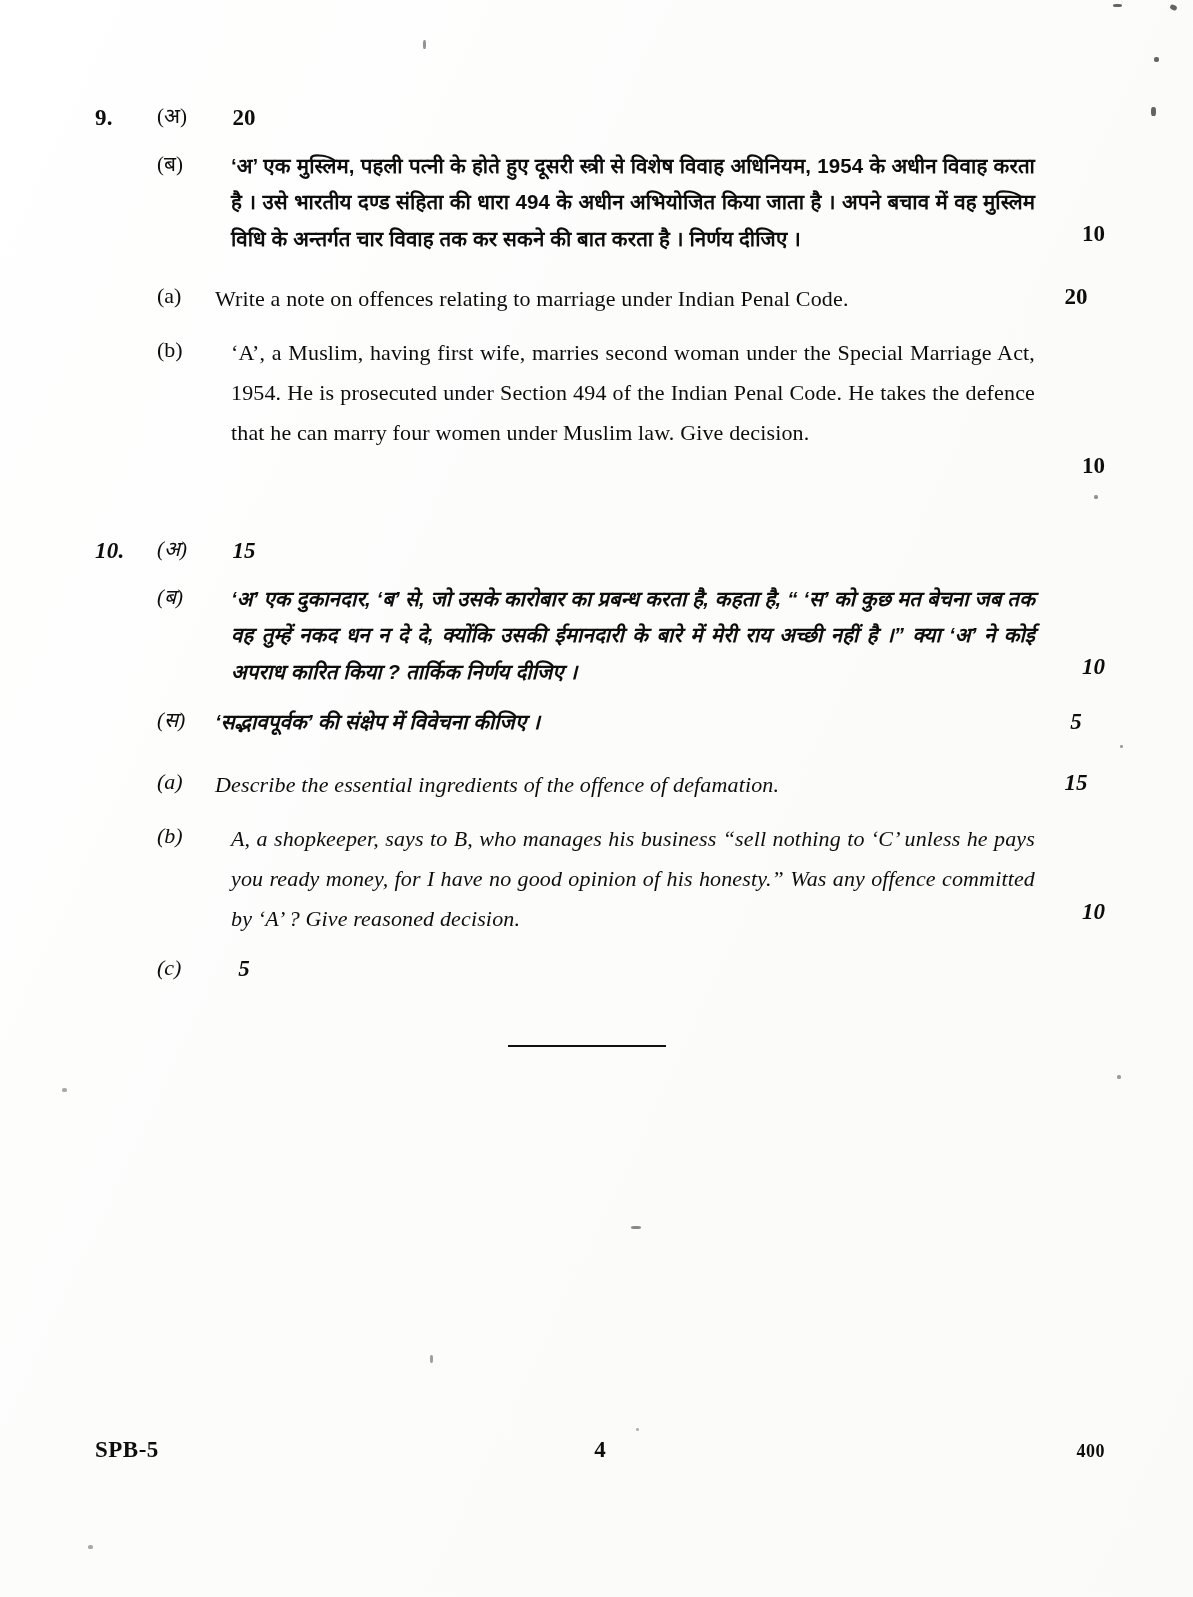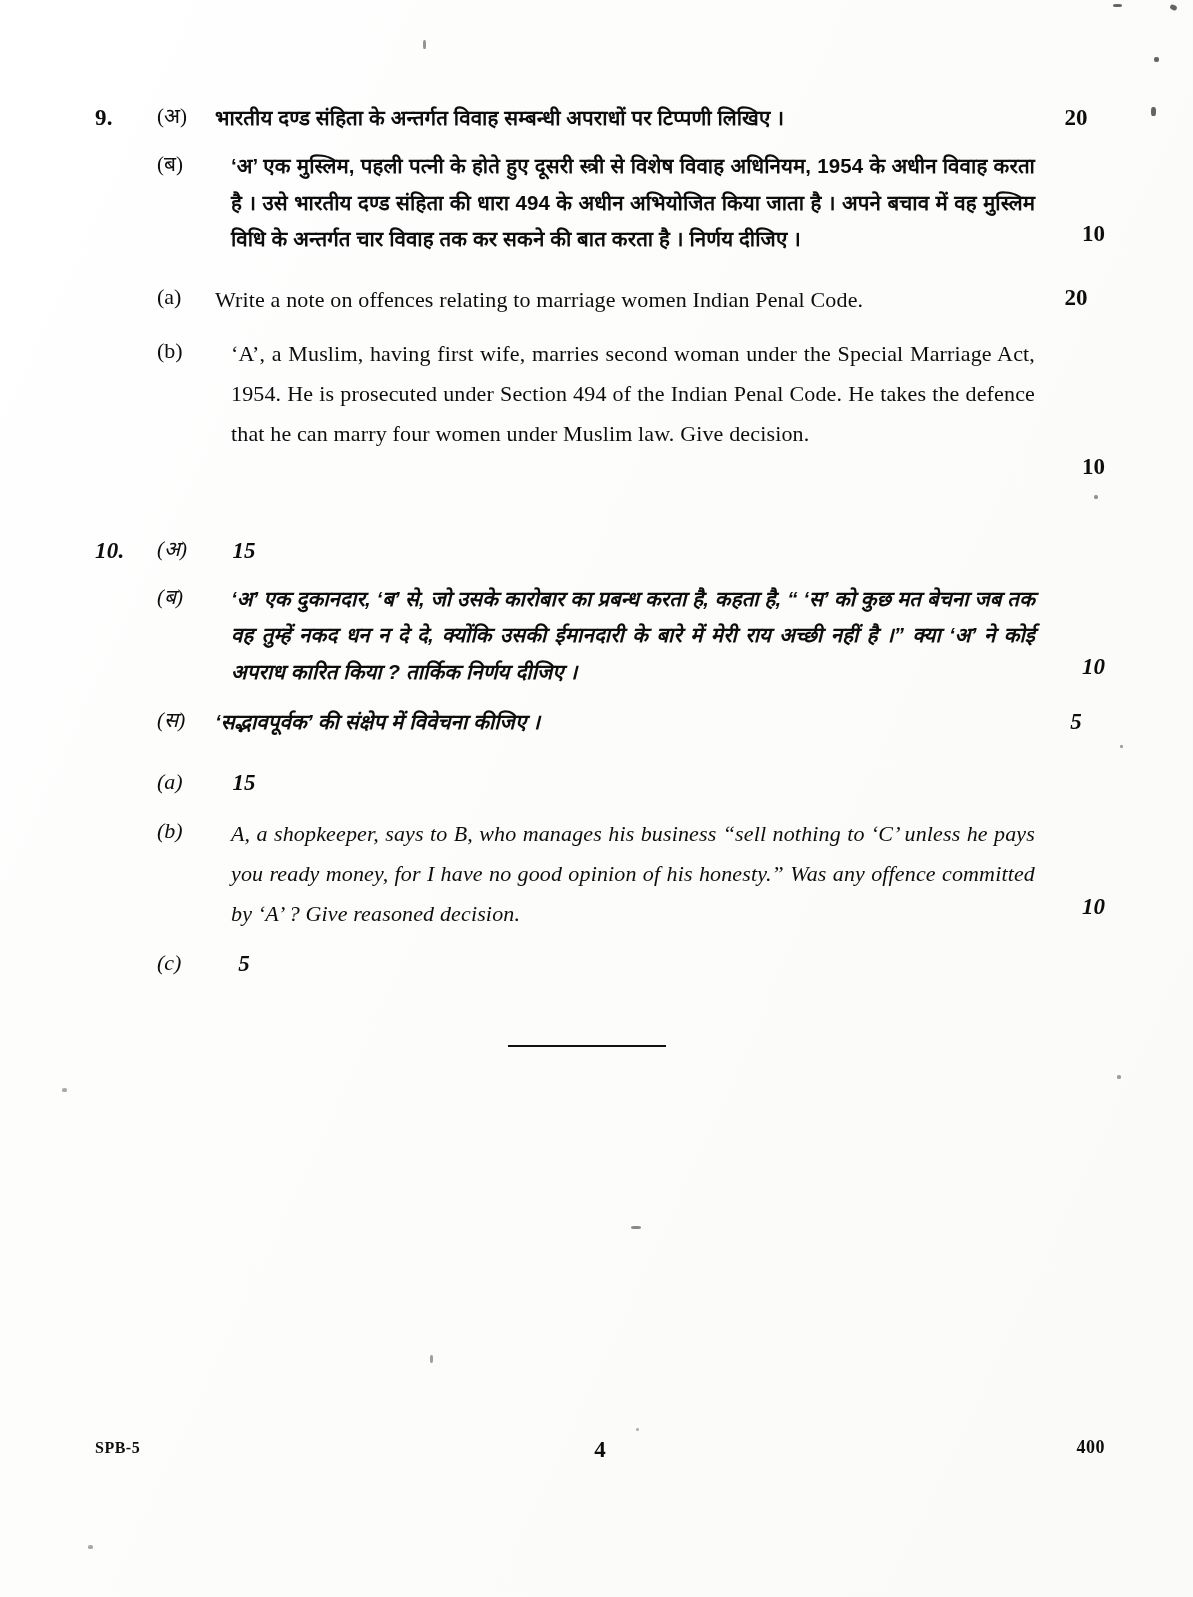--- a/index.html
+++ b/index.html
@@ -142,21 +142,21 @@
     left: 95px;
     top: 1437px;
     width: 1010px;
     display: flex;
     align-items: baseline;
     justify-content: space-between;
     font-family: "Liberation Serif", "DejaVu Serif", serif;
   }
 
   .footer-code {
-    font-size: 16px;
+    font-size: 23px;
     font-weight: 700;
     letter-spacing: 0.5px;
   }
 
   .footer-page {
     font-size: 23px;
     font-weight: 700;
     position: absolute;
     left: 50%;
     transform: translateX(-50%);
@@ -183,41 +183,38 @@
 <div class="page">
   <div class="scan-tint"></div>
 
   <div class="content">
 
     <div class="qblock" style="top:100px;">
 
       <div class="qrow" style="margin-bottom:12px;">
         <div class="qnum">9.</div>
         <div class="qlabel hindi">(अ)</div>
-        <div class="qbody">
-          <div class="hi single">भारतीय दण्ड संहिता के अन्तर्गत विवाह सम्बन्धी अपराधों पर टिप्पणी लिखिए ।</div>
-        </div>
         <div class="qmarks">20</div>
       </div>
 
       <div class="qrow" style="margin-bottom:22px;">
         <div class="qnum"></div>
         <div class="qlabel hindi">(ब)</div>
         <div class="qbody qbody-wrap">
           <div class="hi">‘अ’ एक मुस्लिम, पहली पत्नी के होते हुए दूसरी स्त्री से विशेष विवाह अधिनियम, 1954 के अधीन विवाह करता है । उसे भारतीय दण्ड संहिता की धारा 494 के अधीन अभियोजित किया जाता है । अपने बचाव में वह मुस्लिम विधि के अन्तर्गत चार विवाह तक कर सकने की बात करता है । निर्णय दीजिए ।</div>
           <div class="marks-float" style="top:73px; right:-58px;">10</div>
         </div>
         <div class="qmarks"></div>
       </div>
 
       <div class="qrow" style="margin-bottom:14px;">
         <div class="qnum"></div>
         <div class="qlabel">(a)</div>
         <div class="qbody">
-          <div class="en single">Write a note on offences relating to marriage women Indian Penal Code.</div>
+          <div class="en single">Write a note on offences relating to marriage under Indian Penal Code.</div>
         </div>
         <div class="qmarks">20</div>
       </div>
 
       <div class="qrow">
         <div class="qnum"></div>
         <div class="qlabel">(b)</div>
         <div class="qbody qbody-wrap">
           <div class="en">‘A’, a Muslim, having first wife, marries second woman under the Special Marriage Act, 1954. He is prosecuted under Section 494 of the Indian Penal Code. He takes the defence that he can marry four women under Muslim law. Give decision.</div>
           <div class="marks-float" style="top:120px; right:-58px;">10</div>
@@ -250,20 +247,23 @@
         <div class="qlabel hindi">(स)</div>
         <div class="qbody">
           <div class="hi single">‘सद्भावपूर्वक’ की संक्षेप में विवेचना कीजिए ।</div>
         </div>
         <div class="qmarks">5</div>
       </div>
 
       <div class="qrow" style="margin-bottom:14px;">
         <div class="qnum"></div>
         <div class="qlabel">(a)</div>
+        <div class="qbody">
+          <div class="en single">Describe the essential ingredients of the offence of defamation.</div>
+        </div>
         <div class="qmarks">15</div>
       </div>
 
       <div class="qrow" style="margin-bottom:12px;">
         <div class="qnum"></div>
         <div class="qlabel">(b)</div>
         <div class="qbody qbody-wrap">
           <div class="en">A, a shopkeeper, says to B, who manages his business “sell nothing to ‘C’ unless he pays you ready money, for I have no good opinion of his honesty.” Was any offence committed by ‘A’ ? Give reasoned decision.</div>
           <div class="marks-float" style="top:80px; right:-58px;">10</div>
         </div>

